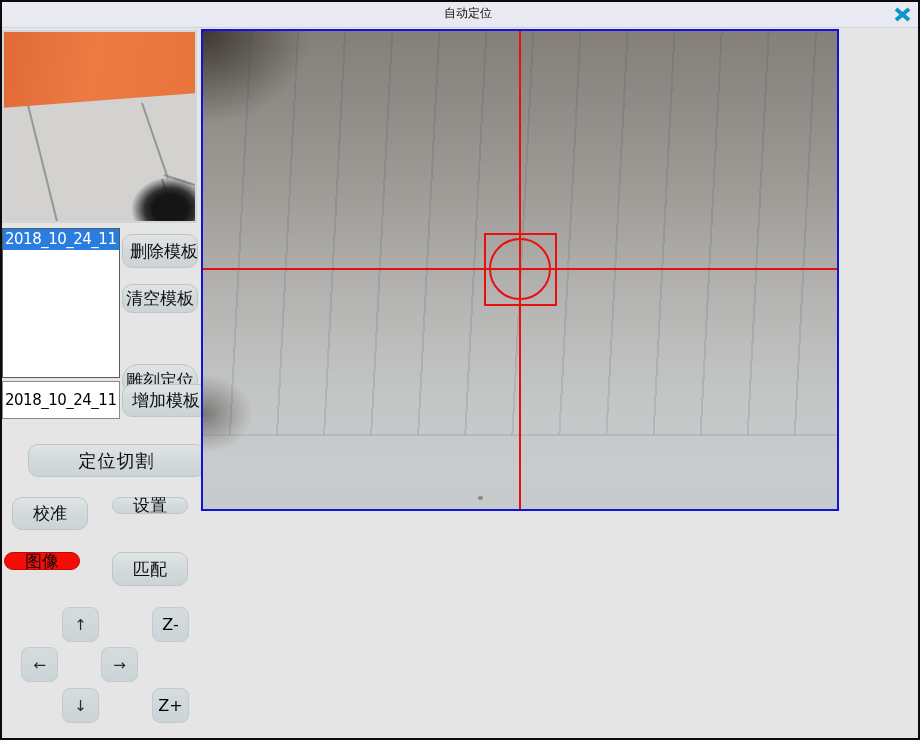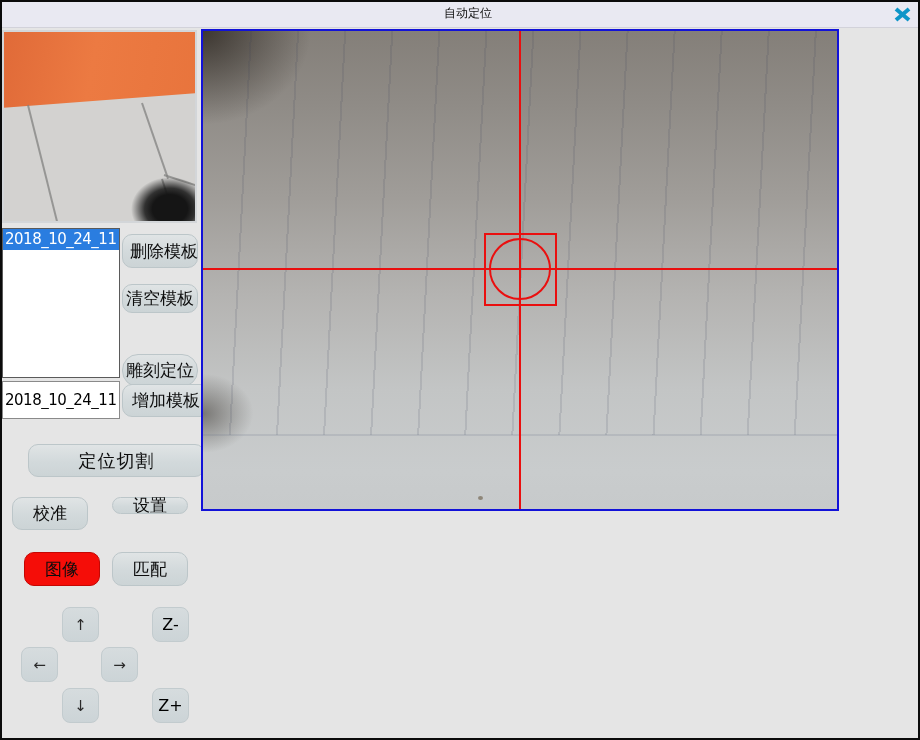--- a/index.html
+++ b/index.html
@@ -43,26 +43,26 @@
                color:#000; padding-left:2px; }
 
   
   .btn { position:absolute; display:flex; align-items:center; justify-content:center;
          background:linear-gradient(180deg,#e0e4e5 0%,#d2d9db 55%,#ccd4d6 100%);
          border:1px solid #bcc6c9; border-radius:10px; font-size:17px; color:#0d0d0d;
          cursor:pointer; white-space:nowrap; }
   .btn-red { background:#f50d08; border-color:#c40703; }
   .b-delete { left:122px; top:234px; width:76px; height:34px;padding-left:8px; }
   .b-clear  { left:122px; top:284px; width:76px; height:29px; }
-  .b-engrave{ left:122px; top:354px; width:76px; height:33px;border-radius:16px; }
+  .b-engrave{ left:122px; top:364px; width:76px; height:33px;border-radius:16px; }
   .b-add    { left:122px; top:384px; width:88px; height:33px; }
   .b-cut    { left:12px;  top:444px; width:177px; height:33px; font-size:18px; letter-spacing:1px;margin-left:16px; }
   .b-cal    { left:12px;  top:497px; width:76px; height:33px; }
   .b-set    { left:112px; top:497px; width:76px; height:17px; }
-  .b-img    { left:24px;  top:552px; width:76px; height:34px; }
+  .b-img    { left:4px;  top:552px; width:76px; height:18px; }
   .b-match  { left:112px; top:552px; width:76px; height:34px;font-family:Liberation Mono, monospace; }
 
   .jog { position:absolute; width:37px; height:35px; border-radius:8px;
          background:linear-gradient(180deg,#d6dcde 0%,#ccd4d7 100%); border:1px solid #c2cbce;
          display:flex; align-items:center; justify-content:center; font-size:15px; color:#2a2a2a;
          cursor:pointer; }
   .j-up   { left:62px;  top:607px; }
   .j-zm   { left:152px; top:607px; font-size:16px; color:#000; }
   .j-left { left:21px;  top:647px; }
   .j-right{ left:101px; top:647px; }

